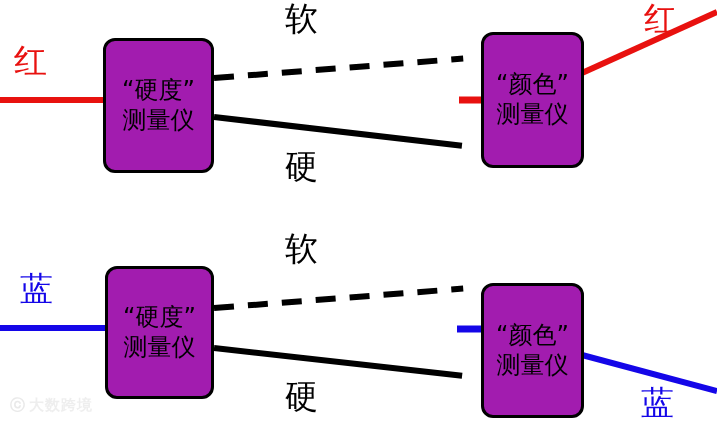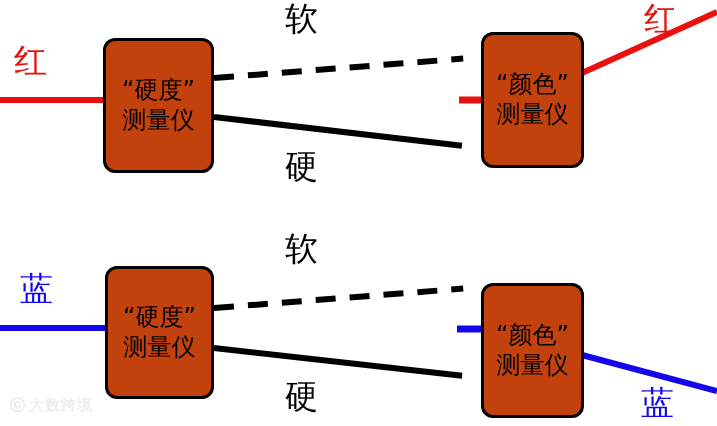--- a/index.html
+++ b/index.html
@@ -19,21 +19,21 @@
     position: absolute;
     left: 0;
     top: 0;
     width: 717px;
     height: 426px;
   }
 
   .device-box {
     position: absolute;
     box-sizing: border-box;
-    background: #c2410c;
+    background: #a21caf;
     border: 3px solid #000000;
     border-radius: 12px;
     display: flex;
     flex-direction: column;
     align-items: center;
     justify-content: center;
     z-index: 5;
   }
   .device-line {
     font-size: 24px;

